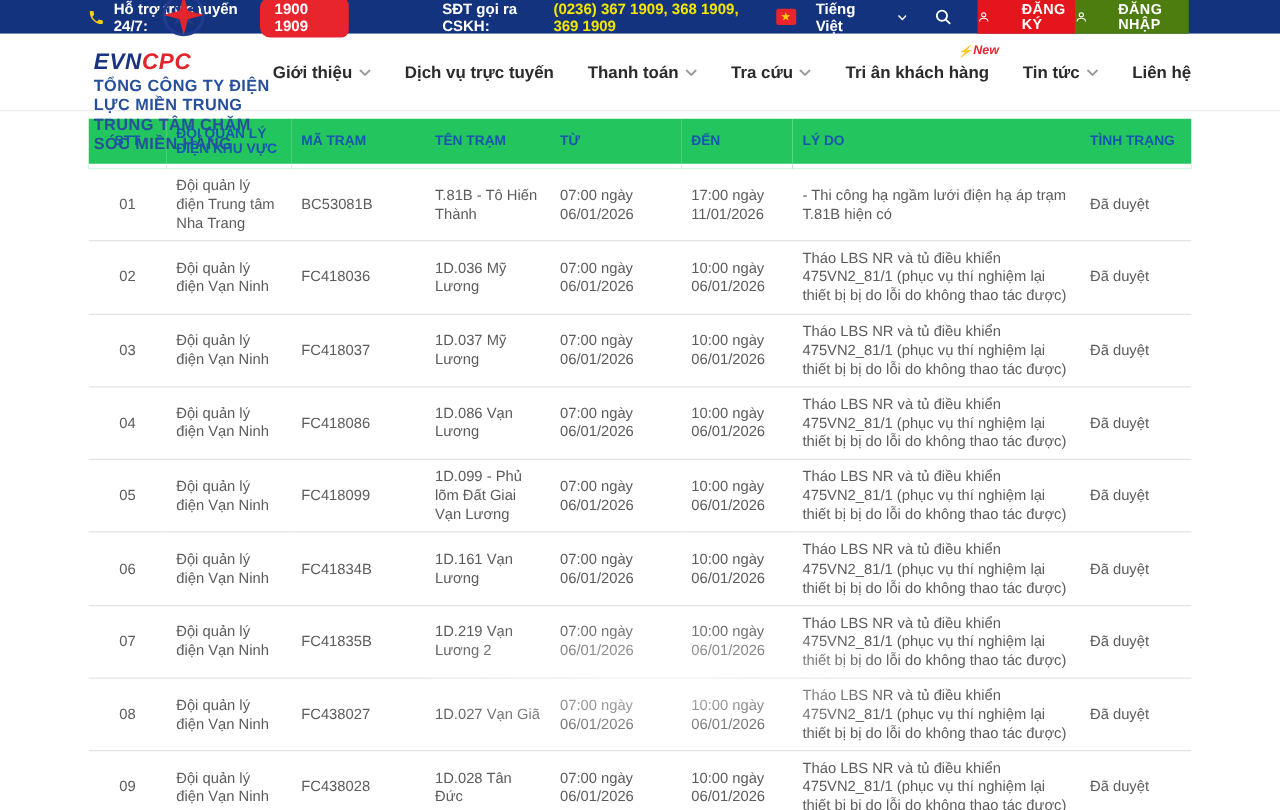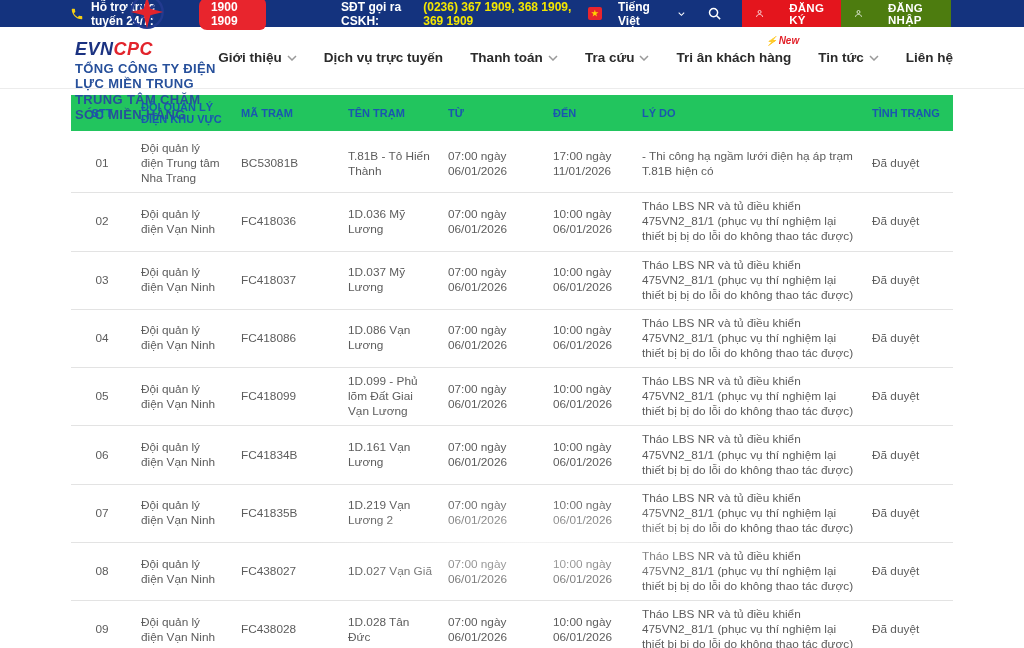--- a/index.html
+++ b/index.html
@@ -12,21 +12,21 @@
             color:#fff; font-size:12px; font-weight:bold; padding-right:73px; }
   .topbar .phone-ic { margin-left:70px; margin-right:7px; display:flex; }
   .hotline-pill { background:#e8252d; color:#fff; border-radius:8px 6px 6px 8px;
                   padding:2px 12px; margin-left:9px; font-size:12px; }
   .cskh-label { margin-left:75px; }
   .cskh-num { color:#f3e600; margin-left:5px; }
   .flag { width:19px; height:13px; background:#e8252d; border-radius:2px; margin-left:11px;
           display:flex; align-items:center; justify-content:center; color:#ffd200; font-size:8px; }
   .lang { margin-left:16px; display:flex; align-items:center; gap:21px; cursor:pointer; }
   .search-btn { margin:0 20px 0 22px; display:flex; cursor:pointer; }
-  .tb-btn { height:27px; display:flex; align-items:center; gap:25px; padding:0 13px;
+  .tb-btn { height:27px; display:flex; align-items:center; gap:25px; padding:0 0;
             font-size:11.5px; letter-spacing:.3px; cursor:pointer; }
   .btn-reg { background:#e4151d; }
   .btn-login { background:#4d7c0f; }
 
   
   .header { height:62px; display:flex; align-items:center; justify-content:space-between;
             padding:0 71px 0 75px; border-bottom:1px solid #ececec; background:#fff; }
   .brand { display:flex; align-items:center; gap:8px; cursor:pointer;flex-direction:column; }
   .brand-txt .line1 { font-size:18px; font-weight:bold; font-style:italic; letter-spacing:.5px; }
   .brand-txt .evn { color:#1b3281; } .brand-txt .cpc { color:#e2242c; }

